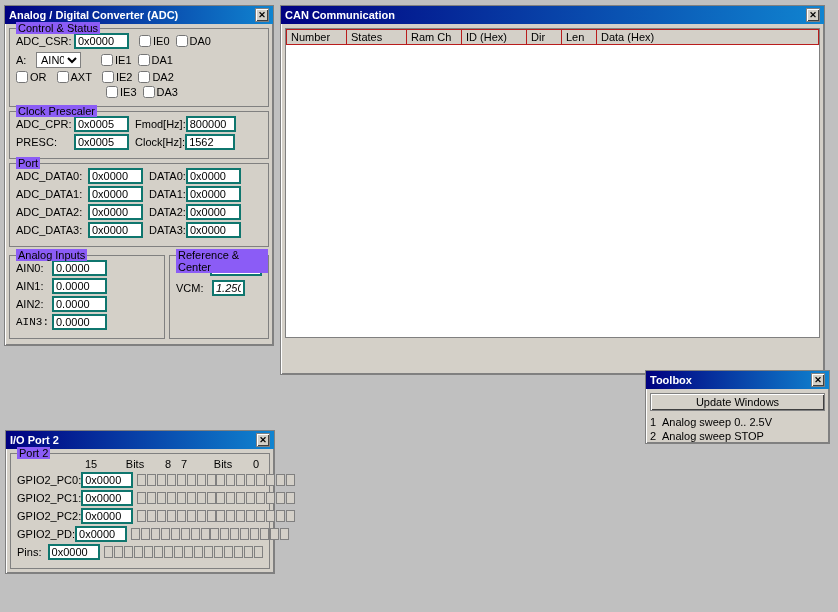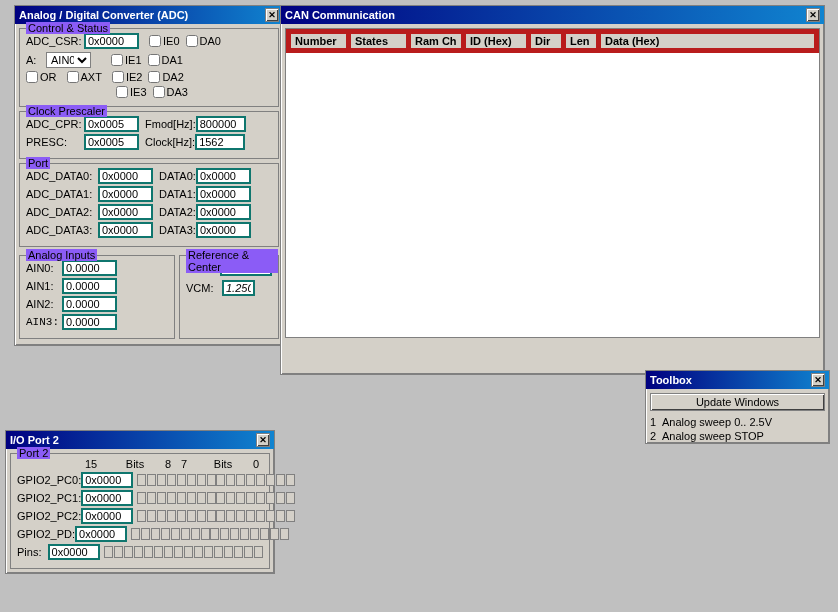--- a/index.html
+++ b/index.html
@@ -106,21 +106,21 @@
     select {
       height: 16px;
       font-size: 11px;
       border: 1px solid #808080;
       background: white;
       padding: 0;
     }
 
     
     #adc-window {
-      left: 14px;
+      left: 4px;
       top: 5px;
       width: 270px;
     }
 
     
     #can-window {
       left: 280px;
       top: 5px;
       width: 545px;
       height: 370px;
@@ -140,24 +140,24 @@
       width: 185px;
     }
 
     .can-table {
       width: 100%;
       border-collapse: collapse;
       font-size: 11px;
     }
 
     .can-table th {
-      border: 5px solid #b91c1c;
+      border: 1px solid #b91c1c;
       padding: 1px 4px;
       background: #d4d0c8;
-      font-weight: bold;
+      font-weight: normal;
       text-align: left;
     }
 
     .can-content-area {
       margin: 4px;
       border: 1px solid #808080;
       background: white;
       height: 310px;
       overflow: auto;
     }

